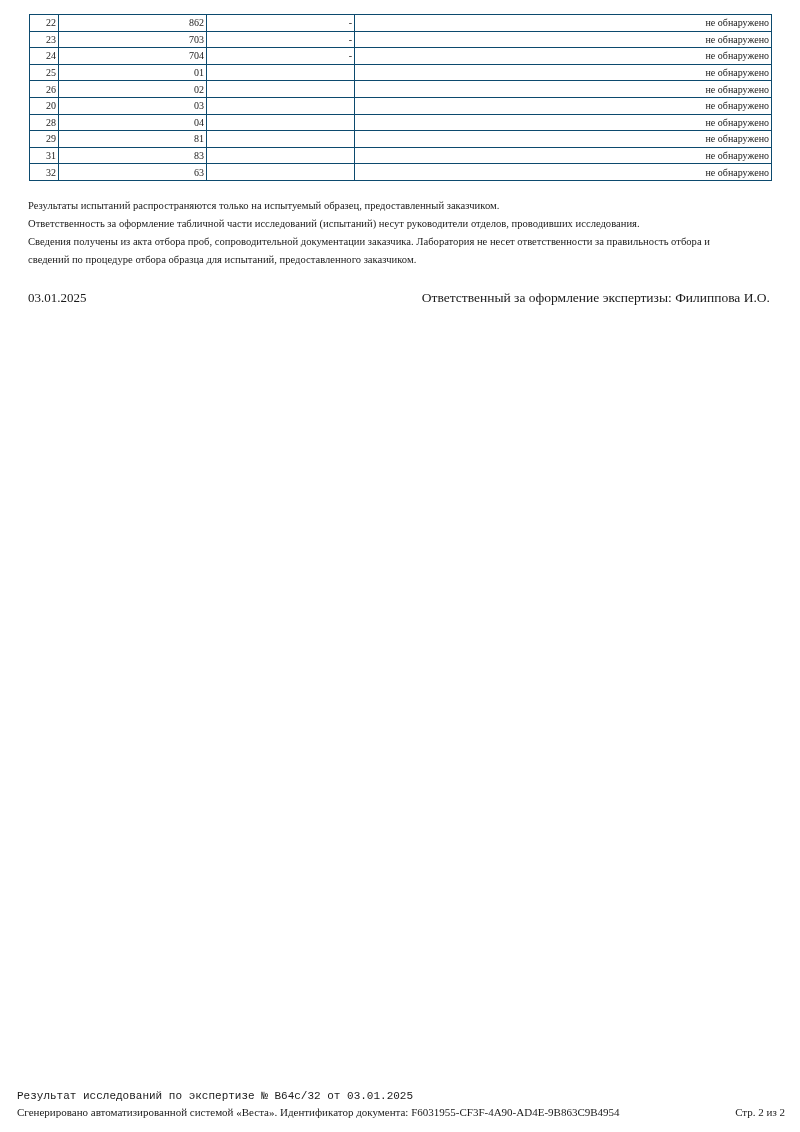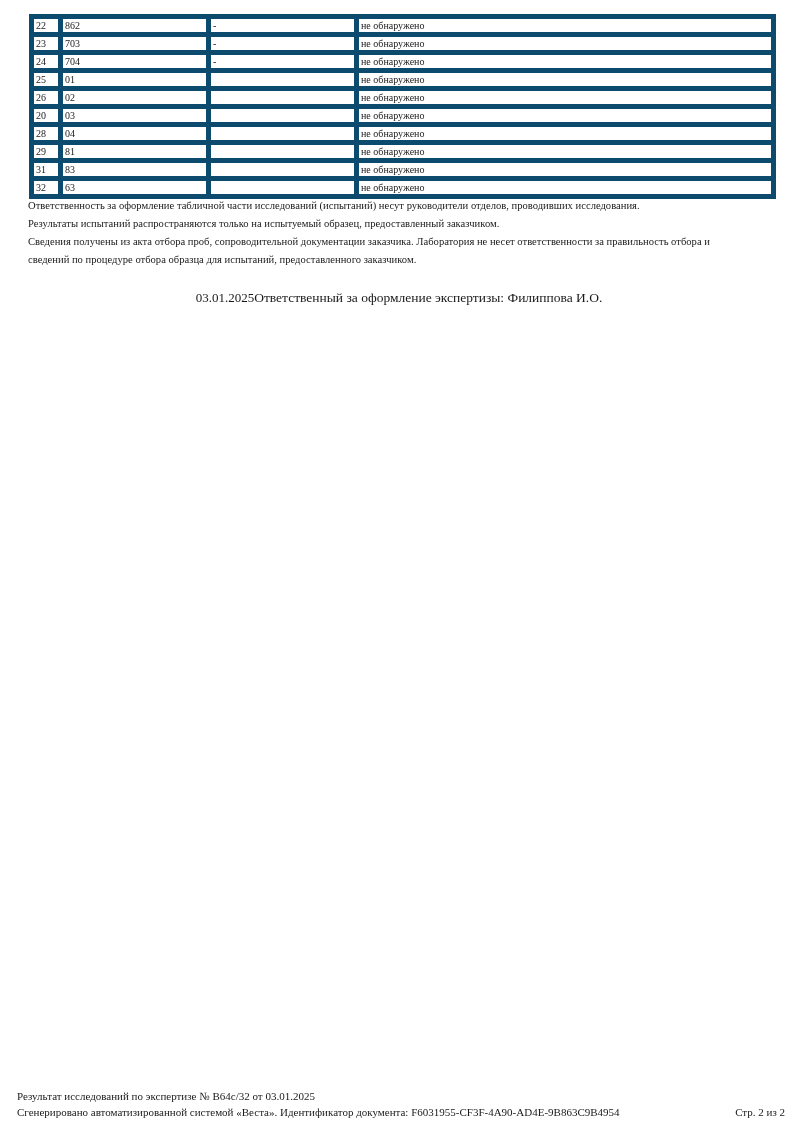--- a/index.html
+++ b/index.html
@@ -17,25 +17,25 @@
   
   .results-table {
     position: absolute;
     left: 29px;
     top: 14px;
     width: 742px;
     border-collapse: collapse;
     table-layout: fixed;
   }
   .results-table td {
-    border: 5px solid #0c4a6e;
+    border: 1px solid #0c4a6e;
     height: 16.6px;
     font-size: 10px;
     line-height: 11px;
-    text-align: left;
+    text-align: right;
     vertical-align: middle;
     padding: 1px 2px;
     overflow: hidden;
     white-space: nowrap;
   }
   
   .notes {
     position: absolute;
     left: 28px;
     top: 197px;
@@ -46,35 +46,36 @@
     line-height: 18px;
     text-align: left;
   }
   
   .signoff {
     position: absolute;
     left: 28px;
     right: 30px;
     top: 290px;
     display: flex;
-    justify-content: center;
+    justify-content: space-between;
     align-items: baseline;
   }
   .signoff .date { font-size: 13px; }
   .signoff .responsible { font-size: 13.5px; }
   
   .footer {
     position: absolute;
     left: 17px;
     right: 15px;
     top: 1088px;
   }
   .footer-line1 {
     font-size: 11px;
     line-height: 16px;
+    font-family: Liberation Mono, monospace;
   }
   .footer-line2 {
     display: flex;
     justify-content: space-between;
     align-items: flex-end;
     font-size: 11px;
     line-height: 16px;
   }
 </style>
 </head>
@@ -147,22 +148,22 @@
         <tr>
           <td>32</td>
           <td>63</td>
           <td></td>
           <td>не обнаружено</td>
         </tr>
       </tbody>
   </table>
 
   <div class="notes">
+    <p>Результаты испытаний распространяются только на испытуемый образец, предоставленный заказчиком.</p>
     <p>Ответственность за оформление табличной части исследований (испытаний) несут руководители отделов, проводивших исследования.</p>
-    <p>Результаты испытаний распространяются только на испытуемый образец, предоставленный заказчиком.</p>
     <p>Сведения получены из акта отбора проб, сопроводительной документации заказчика. Лаборатория не несет ответственности за правильность отбора и сведений по процедуре отбора образца для испытаний, предоставленного заказчиком.</p>
   </div>
 
   <div class="signoff">
     <span class="date">03.01.2025</span>
     <span class="responsible">Ответственный за оформление экспертизы: Филиппова И.О.</span>
   </div>
 
   <div class="footer">
     <div class="footer-line1">Результат исследований по экспертизе № В64с/32 от 03.01.2025</div>

